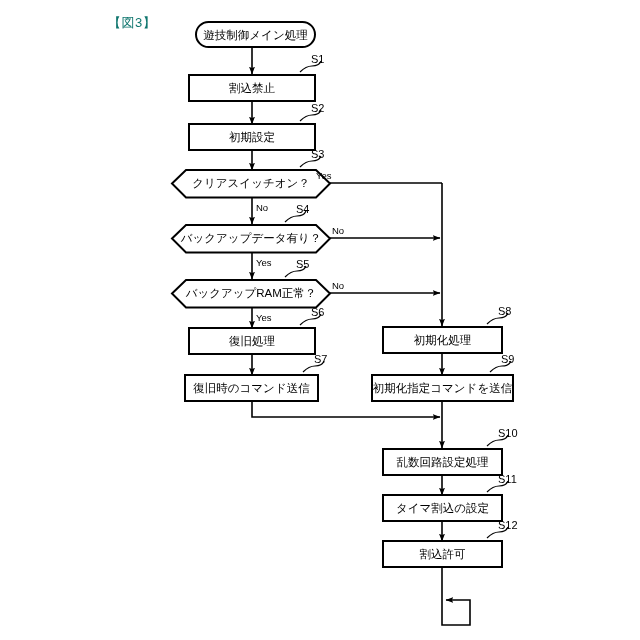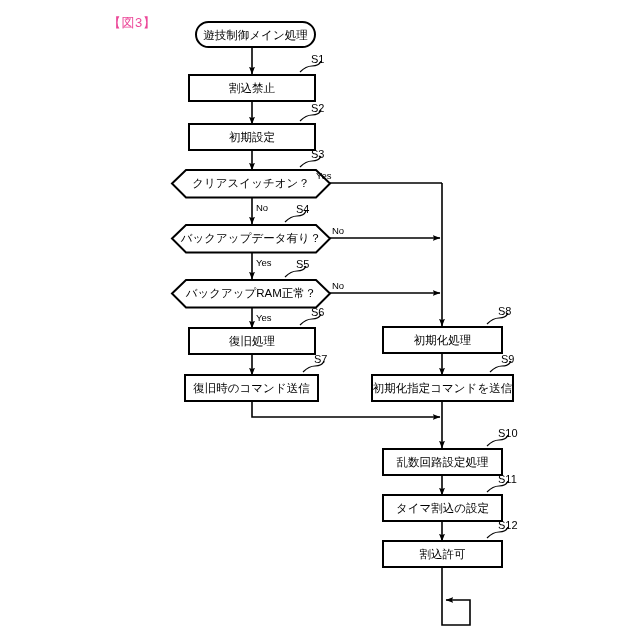--- a/index.html
+++ b/index.html
@@ -13,21 +13,21 @@
     height: 640px;
     background: #ffffff;
     font-family: "Liberation Sans", "DejaVu Sans", sans-serif;
     overflow: hidden;
   }
   #fig-title {
     position: absolute;
     left: 108px;
     top: 14px;
     font-size: 13px;
-    color: #ec4899;
+    color: #0f766e;
     letter-spacing: 0.5px;
     white-space: nowrap;
   }
   svg#flow {
     position: absolute;
     left: 0;
     top: 0;
     width: 640px;
     height: 640px;
   }

